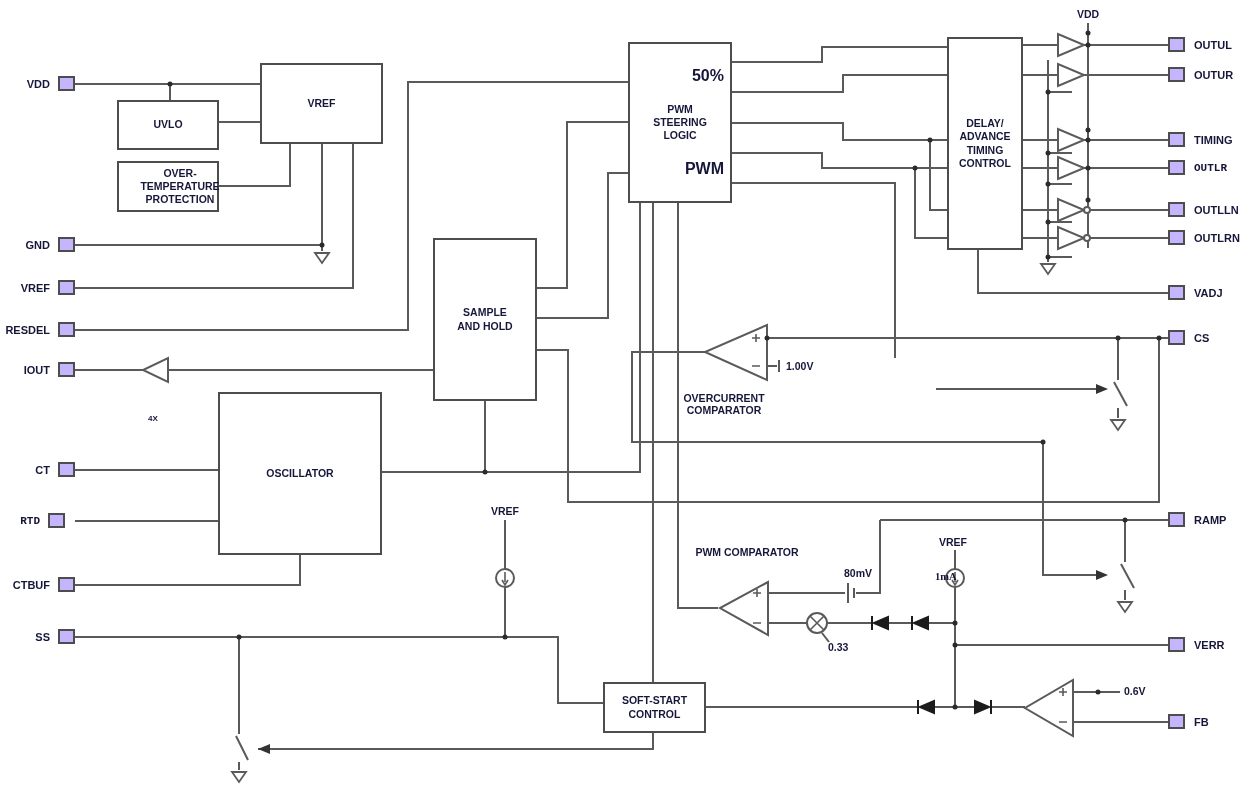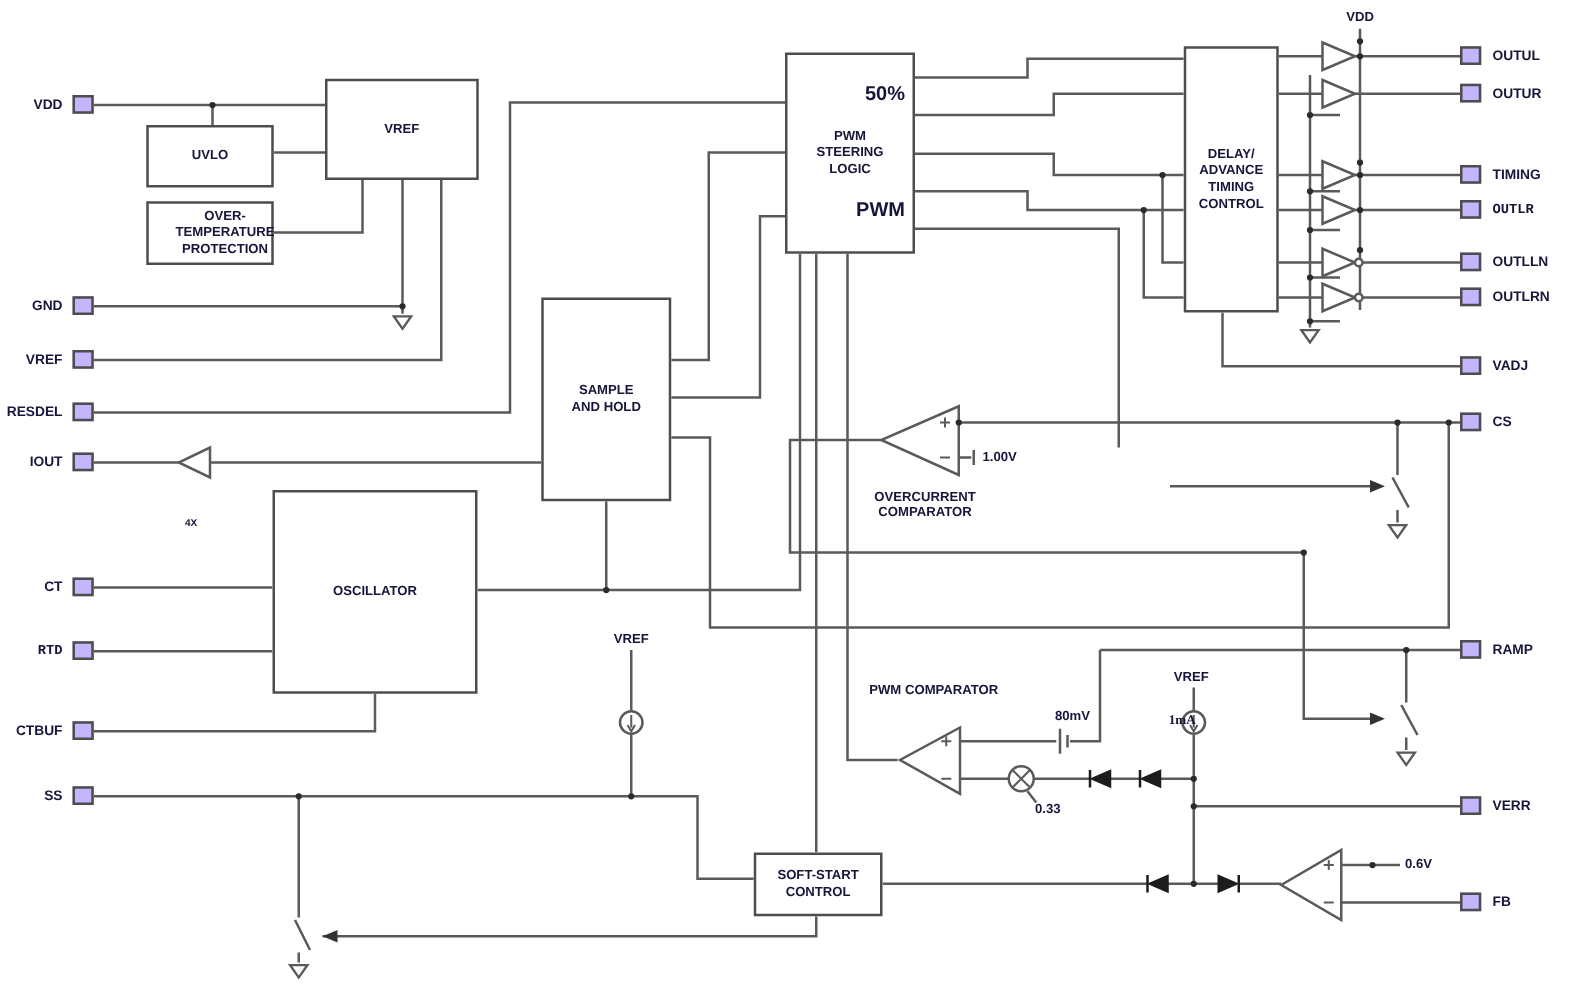--- a/index.html
+++ b/index.html
@@ -185,21 +185,21 @@
 <div class="blk" style="left:218px;top:392px;width:164px;height:163px;">
       <span>OSCILLATOR</span>
     </div>
 <div class="blk" style="left:947px;top:37px;width:76px;height:213px;">
       <span style="width:56px;">DELAY/ ADVANCE TIMING CONTROL</span>
     </div>
 <div class="blk" style="left:603px;top:682px;width:103px;height:51px;">
       <span style="width:78px;">SOFT-START CONTROL</span>
     </div>
 
-<div class="ann center" style="left:740px;top:392px;width:120px;">OVERCURRENT COMPARATOR</div>
+<div class="ann center" style="left:724px;top:392px;width:120px;">OVERCURRENT COMPARATOR</div>
 <div class="ann center" style="left:747px;top:546px;width:110px;">PWM COMPARATOR</div>
 <div class="ann" style="left:786px;top:360px;">1.00V</div>
 <div class="ann center" style="left:858px;top:567px;">80mV</div>
 <div class="ann" style="left:828px;top:641px;">0.33</div>
 <div class="ann tiny" style="left:148px;top:366px;">4X</div>
 <div class="ann center" style="left:505px;top:505px;">VREF</div>
 <div class="ann center" style="left:953px;top:536px;">VREF</div>
 <div class="ann" style="left:935px;top:571px;font-family:Liberation Serif, serif;">1mA</div>
 <div class="ann" style="left:1124px;top:685px;">0.6V</div>
 <div class="ann center" style="left:1088px;top:8px;">VDD</div>
@@ -215,21 +215,21 @@
     </div>
 <div class="pin pleft" style="left:58px;top:322px;">
       <span class="lbl">RESDEL</span>
     </div>
 <div class="pin pleft" style="left:58px;top:362px;">
       <span class="lbl">IOUT</span>
     </div>
 <div class="pin pleft" style="left:58px;top:462px;">
       <span class="lbl">CT</span>
     </div>
-<div class="pin pleft" style="left:58px;top:513px;font-family:Liberation Mono, monospace;">
+<div class="pin pleft" style="left:48px;top:513px;font-family:Liberation Mono, monospace;">
       <span class="lbl">RTD</span>
     </div>
 <div class="pin pleft" style="left:58px;top:577px;">
       <span class="lbl">CTBUF</span>
     </div>
 <div class="pin pleft" style="left:58px;top:629px;">
       <span class="lbl">SS</span>
     </div>
 
 <div class="pin pright" style="left:1168px;top:37px;">

